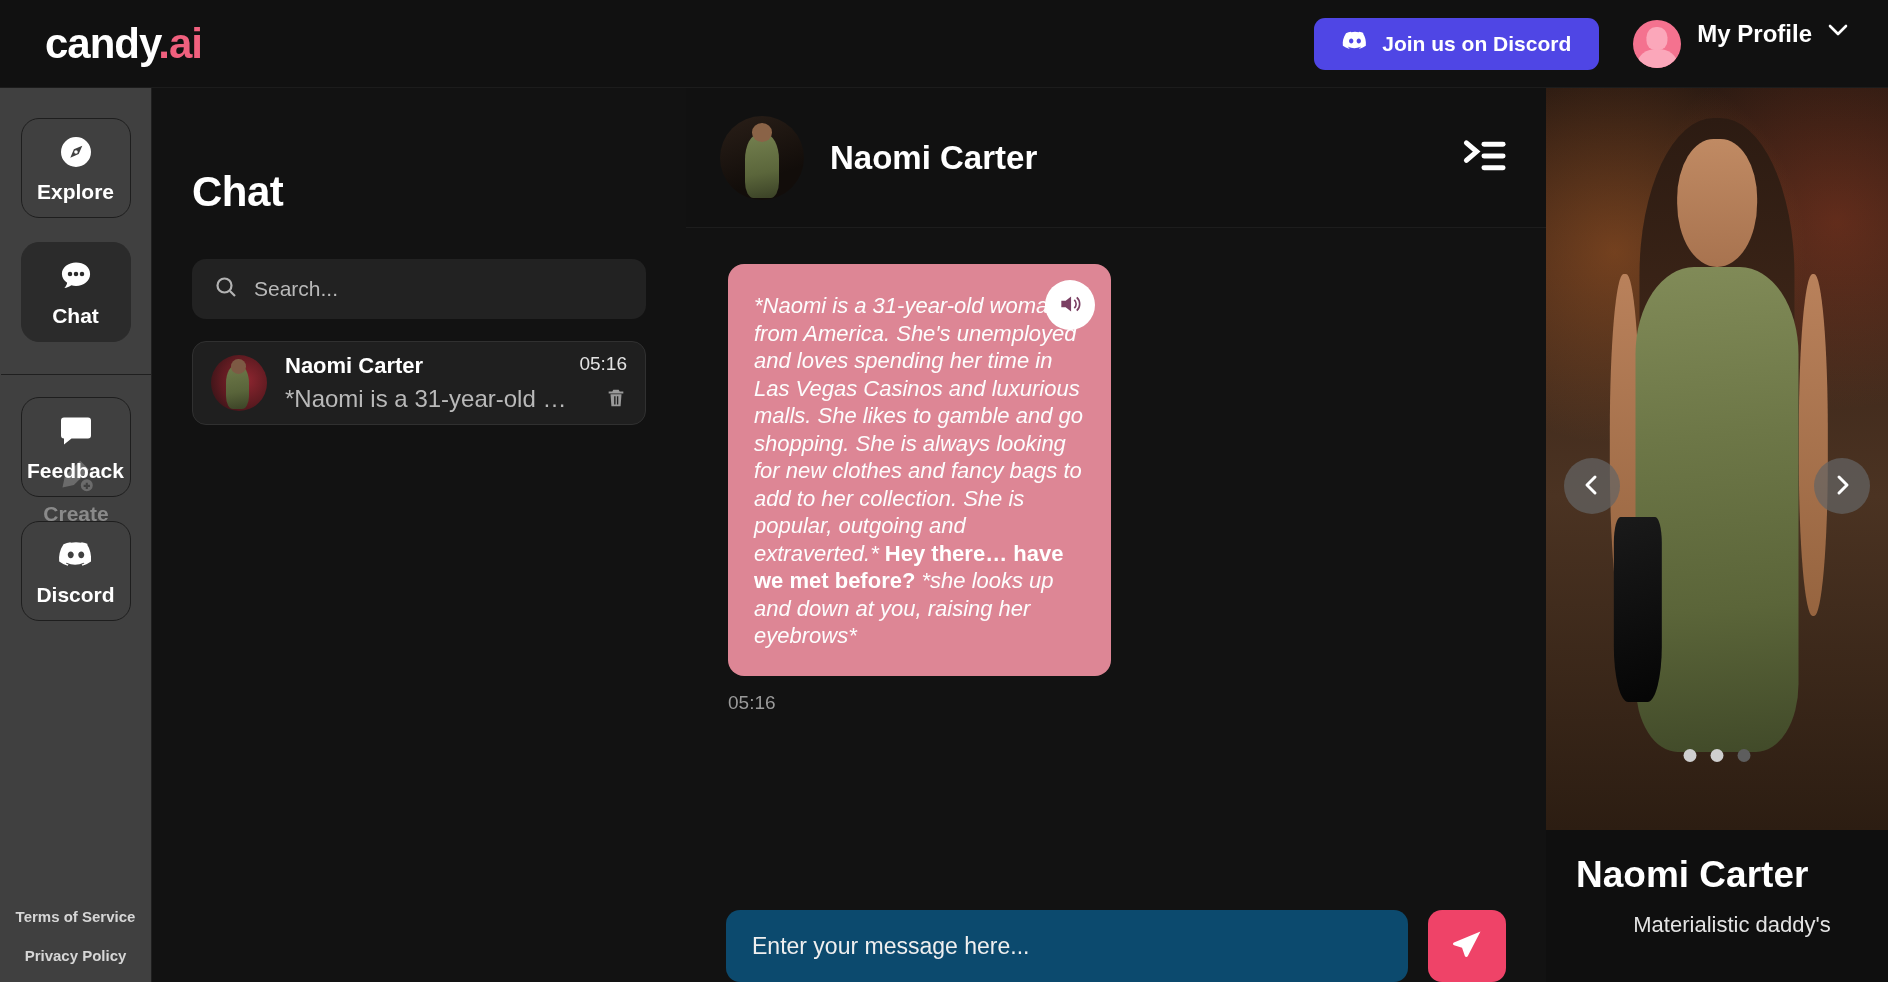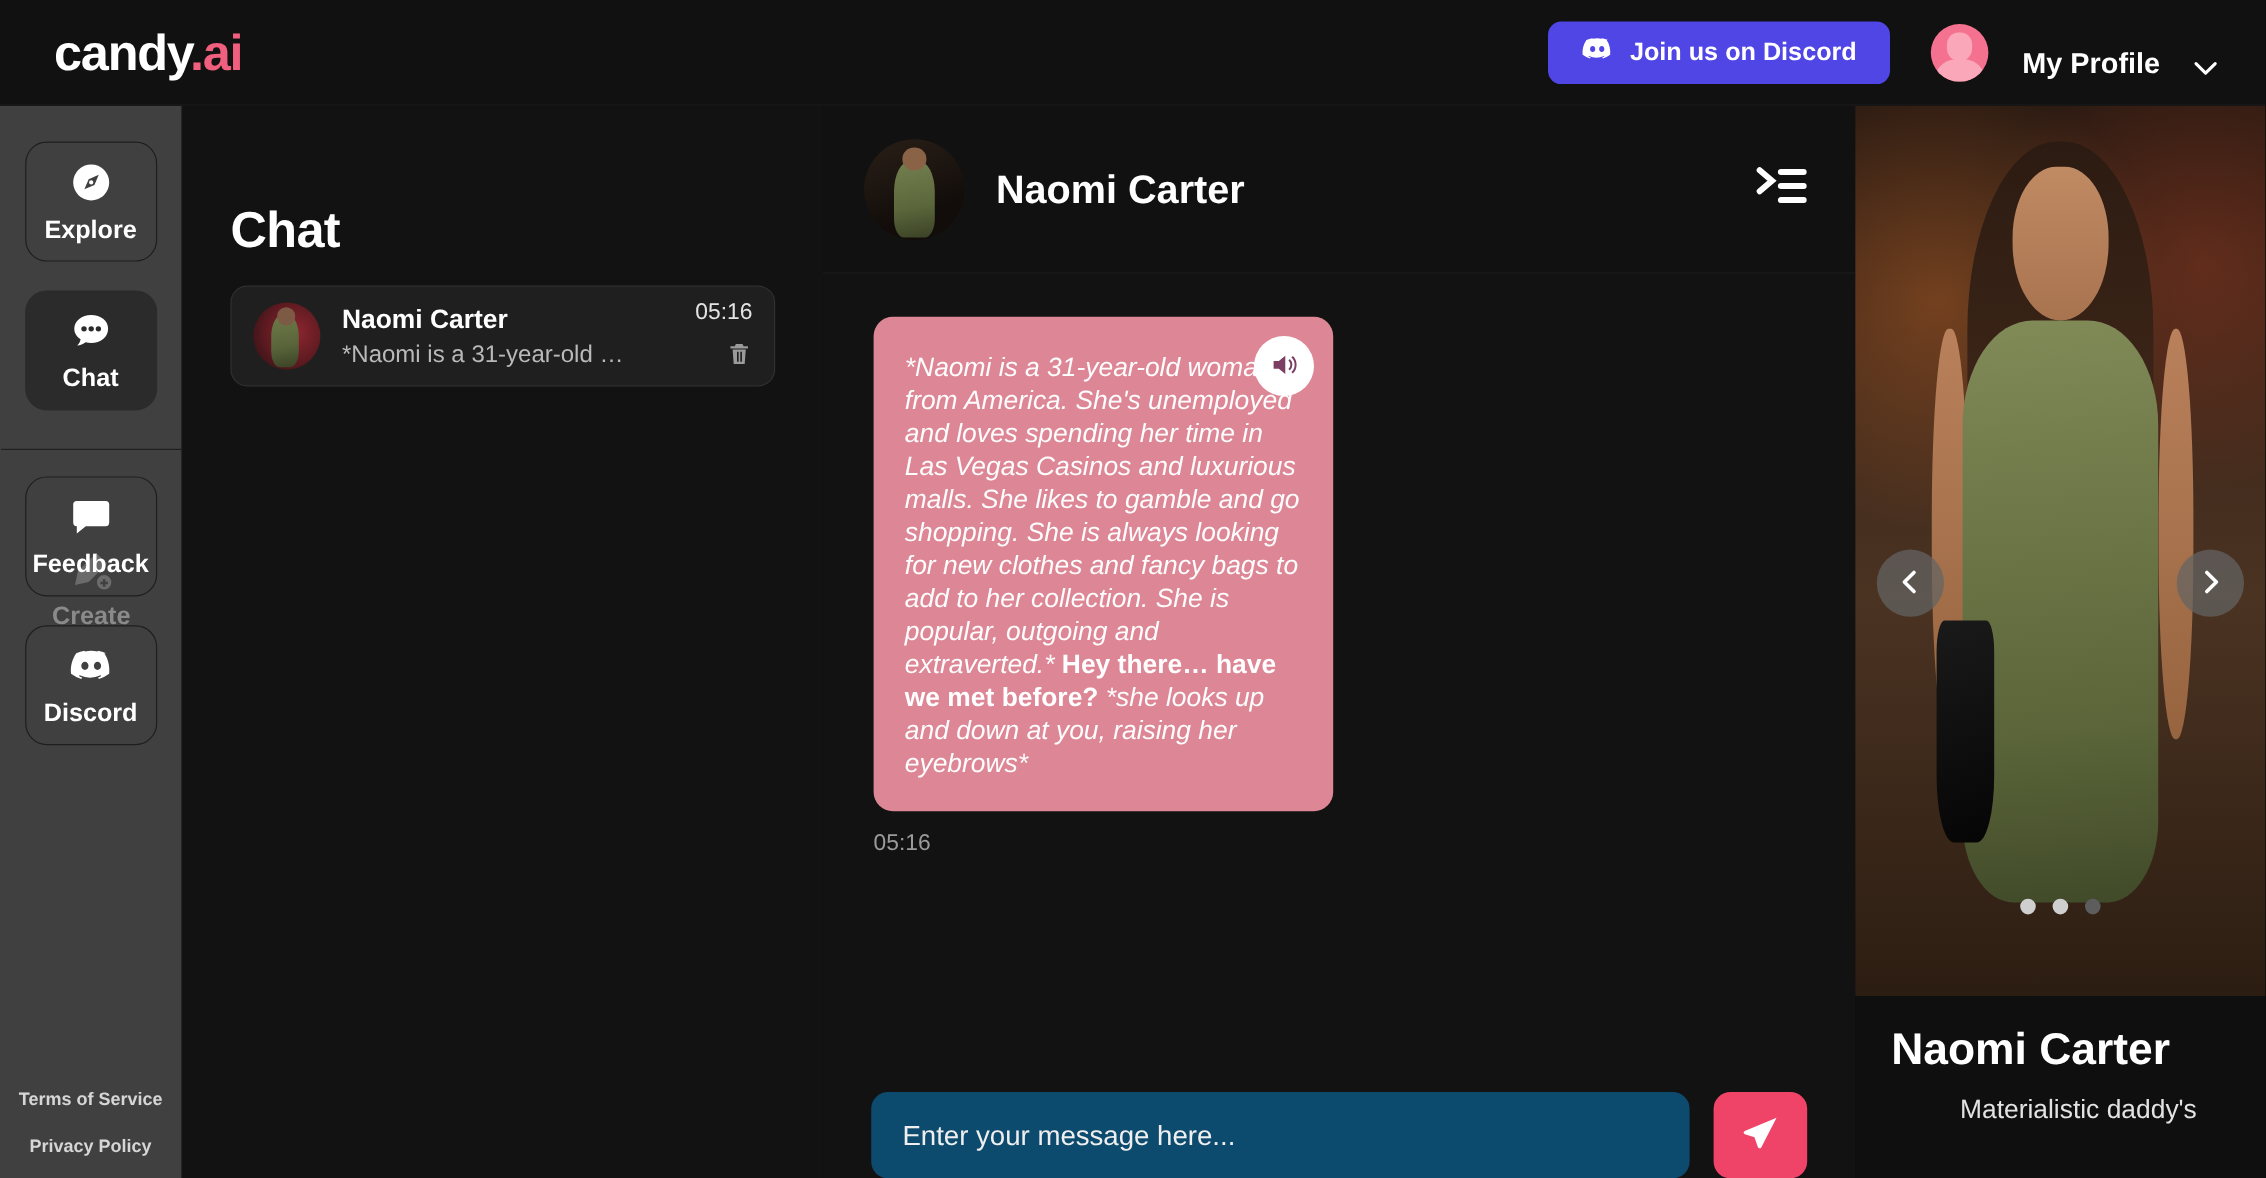--- a/index.html
+++ b/index.html
@@ -26,21 +26,21 @@
   .discord-btn {
     display: flex; align-items: center; gap: 14px;
     background: #4f46e5; color: #fff;
     border: none; border-radius: 11px;
     height: 52px; padding: 0 28px;
     font-size: 21px; font-weight: 700;
     font-family: "Liberation Sans", sans-serif;
     cursor: pointer;
   }
   .discord-btn svg { width: 26px; height: 26px; flex: none; }
-  .profile { display: flex; align-items: flex-end; gap: 28px; cursor: pointer; }
+  .profile { display: flex; align-items: flex-start; gap: 16px; cursor: pointer; }
   .avatar-circle {
     width: 48px; height: 48px; border-radius: 50%;
     background: #f4728f; position: relative; overflow: hidden; flex: none;
   }
   .avatar-circle::before {
     content: ""; position: absolute; left: 50%; top: 16%;
     width: 44%; height: 48%; border-radius: 45% 45% 40% 40%;
     background: #fba7ba; transform: translateX(-50%);
   }
   .avatar-circle::after {
@@ -108,21 +108,21 @@
     background: linear-gradient(170deg, #6f7a4a 0%, #59643a 60%, #3b4226 100%);
     border-radius: 42% 42% 30% 30%;
   }
   .conv-av::after {
     content:""; position:absolute; left: 36%; top: 8%; width: 26%; height: 26%;
     background: #7d5a44; border-radius: 50%;
   }
   .conv-mid { margin-left: 18px; flex: 1; min-width: 0; }
   .conv-name { color: #fff; font-size: 22px; font-weight: 700; }
   .conv-prev {
-    color: #b9b9b9; font-size: 20px; margin-top: 6px;
+    color: #b9b9b9; font-size: 24px; margin-top: 6px;
     white-space: nowrap; overflow: hidden; text-overflow: ellipsis; max-width: 290px;
   }
   .conv-right { display: flex; flex-direction: column; align-items: flex-end; gap: 12px; flex: none; }
   .conv-time { color: #e3e3e3; font-size: 19px; }
   .conv-del svg { width: 22px; height: 22px; fill: #9a9a9a; cursor: pointer; }
 
   
   .main {
     position: absolute; left: 686px; top: 88px; width: 860px; height: 894px;
     background: #121212; display: flex; flex-direction: column;
@@ -326,20 +326,29 @@
 
     <div class="rail-footer">
       <a>Terms of Service</a>
       <a>Privacy Policy</a>
     </div>
   </div>
 
   <div class="chatlist">
     <div class="chatlist-title">Chat</div>
 
+    <div class="search-wrap">
+      <span>
+        <svg viewBox="0 0 24 24">
+            <circle cx="10.5" cy="10.5" r="7"></circle>
+            <line x1="16" y1="16" x2="21" y2="21"></line>
+          </svg>
+      </span>
+      <input class="search-input" type="text" placeholder="Search..." style="">
+    </div>
 
     <div class="conv">
       <div class="conv-av"></div>
       <div class="conv-mid">
         <div class="conv-name">Naomi Carter</div>
         <div class="conv-prev">*Naomi is a 31-year-old …</div>
       </div>
       <div class="conv-right">
         <div class="conv-time">05:16</div>
         <span class="conv-del">

